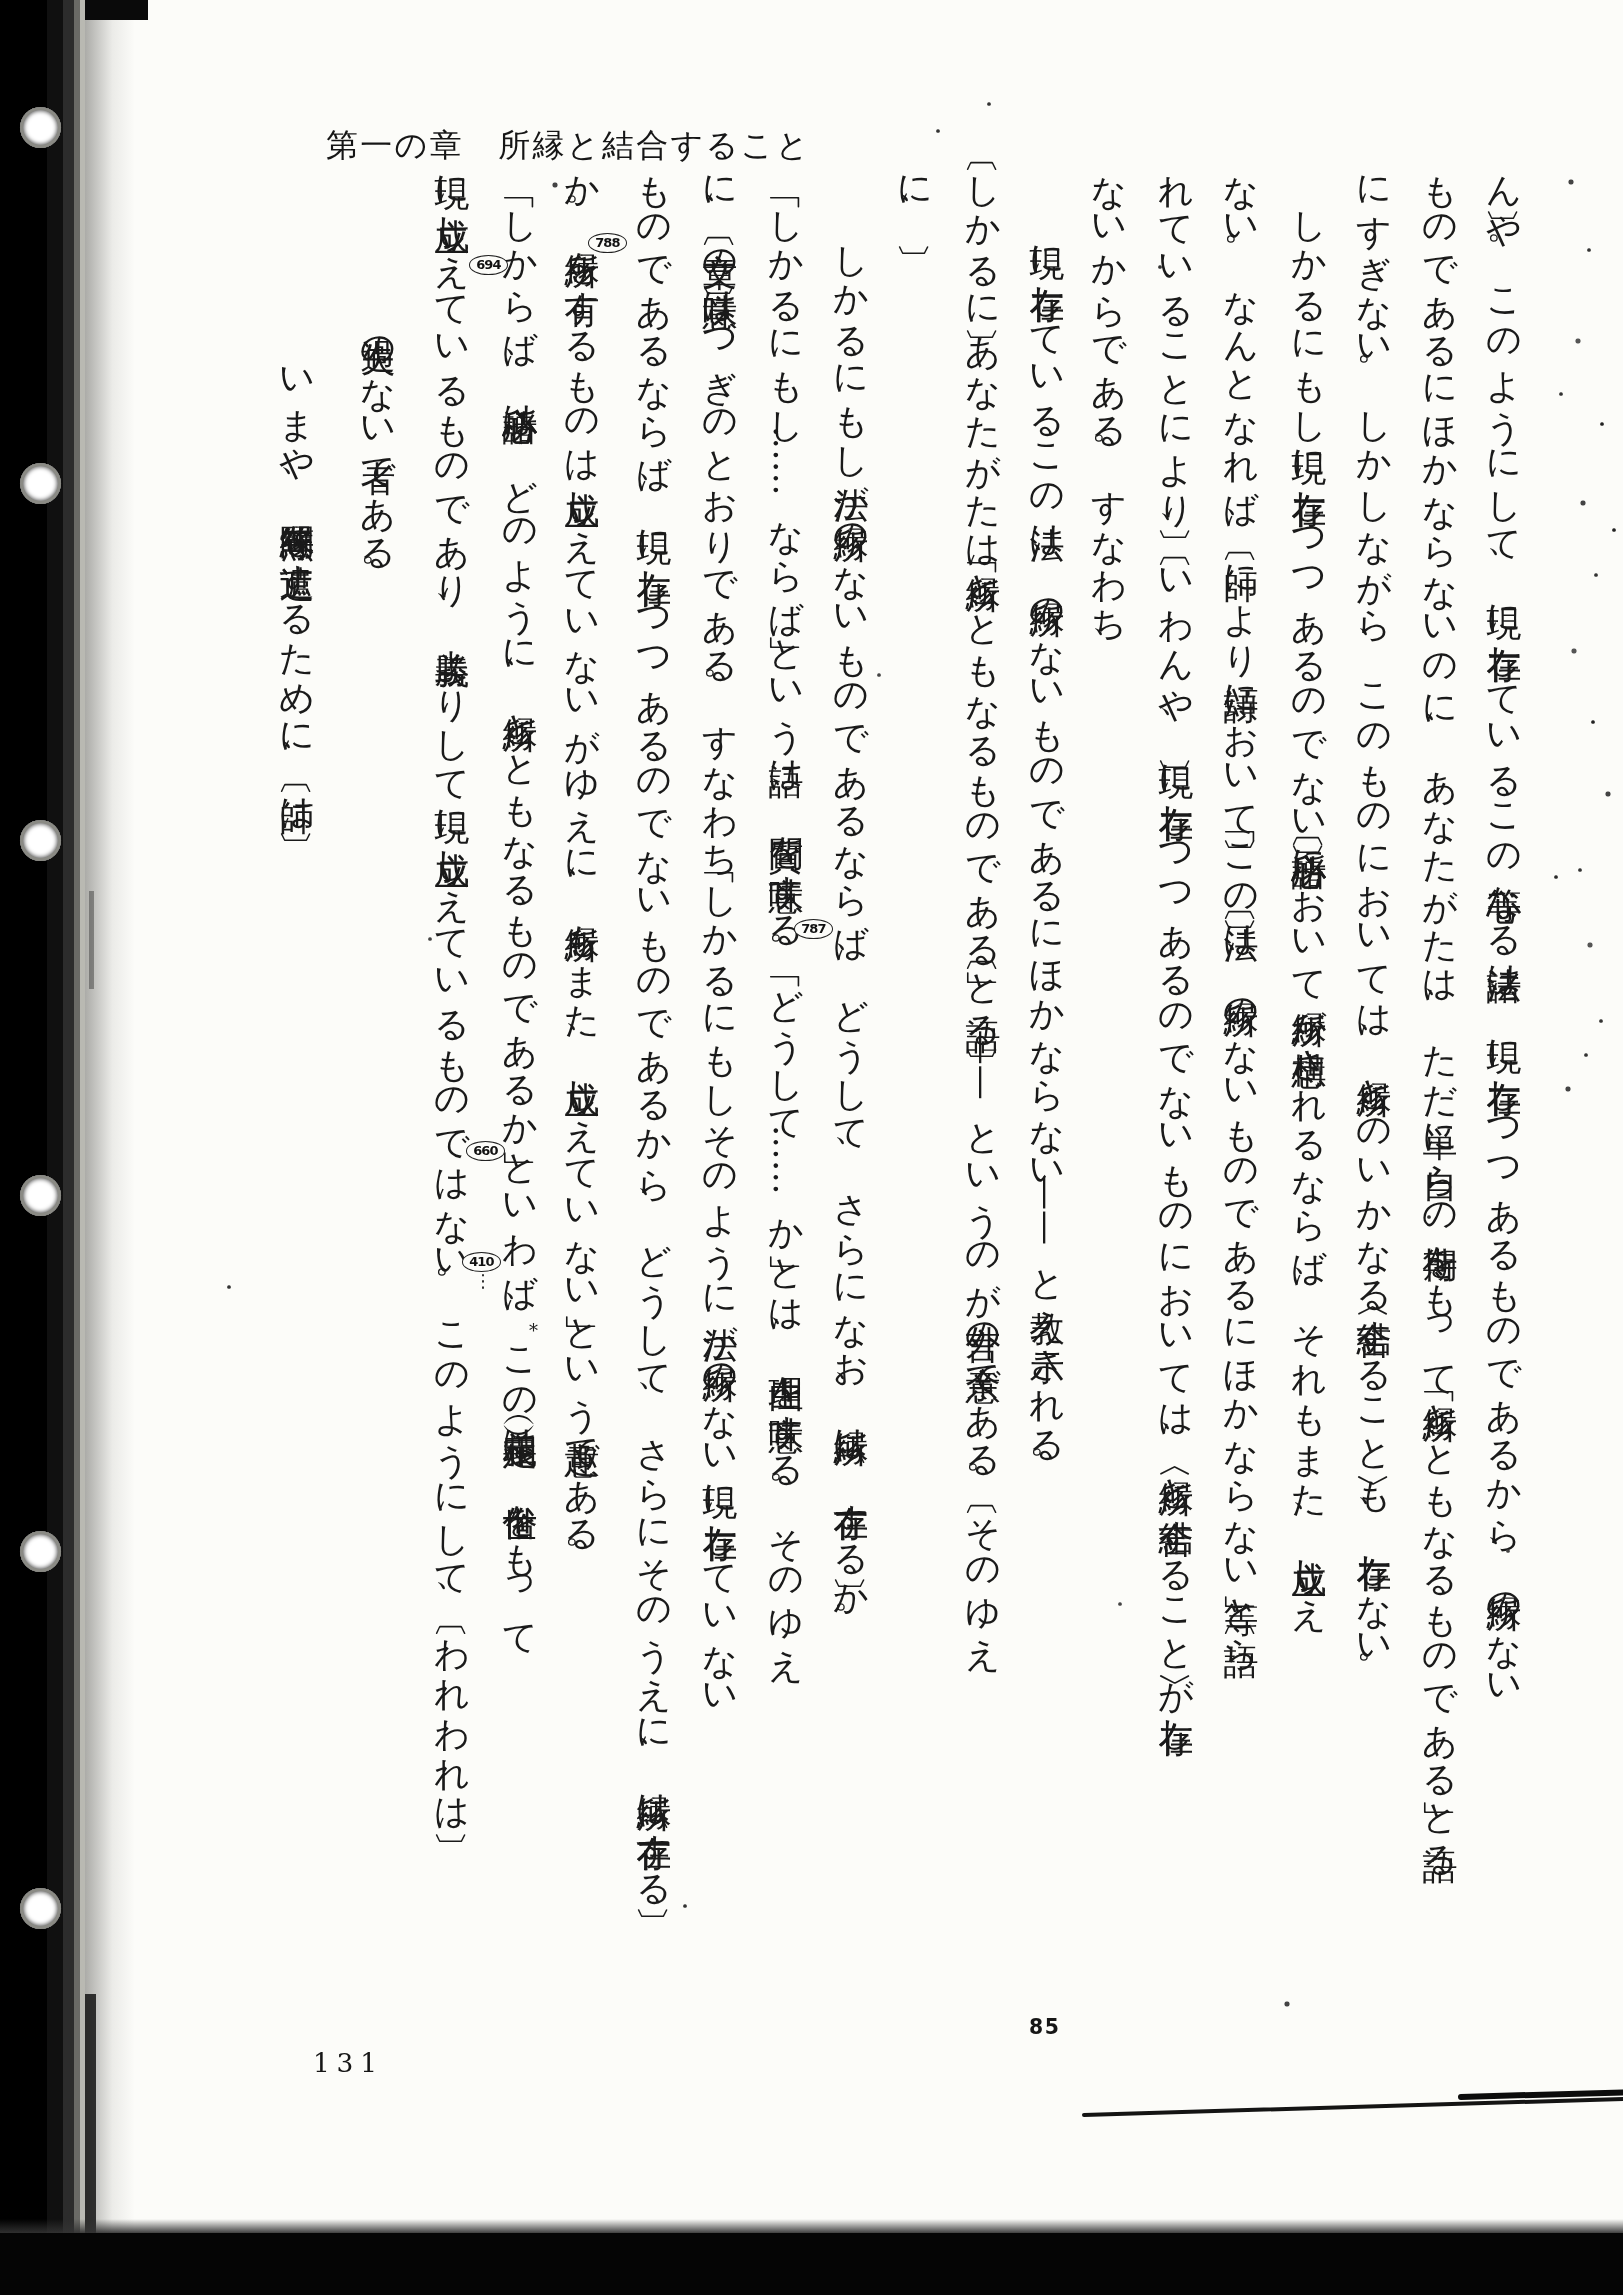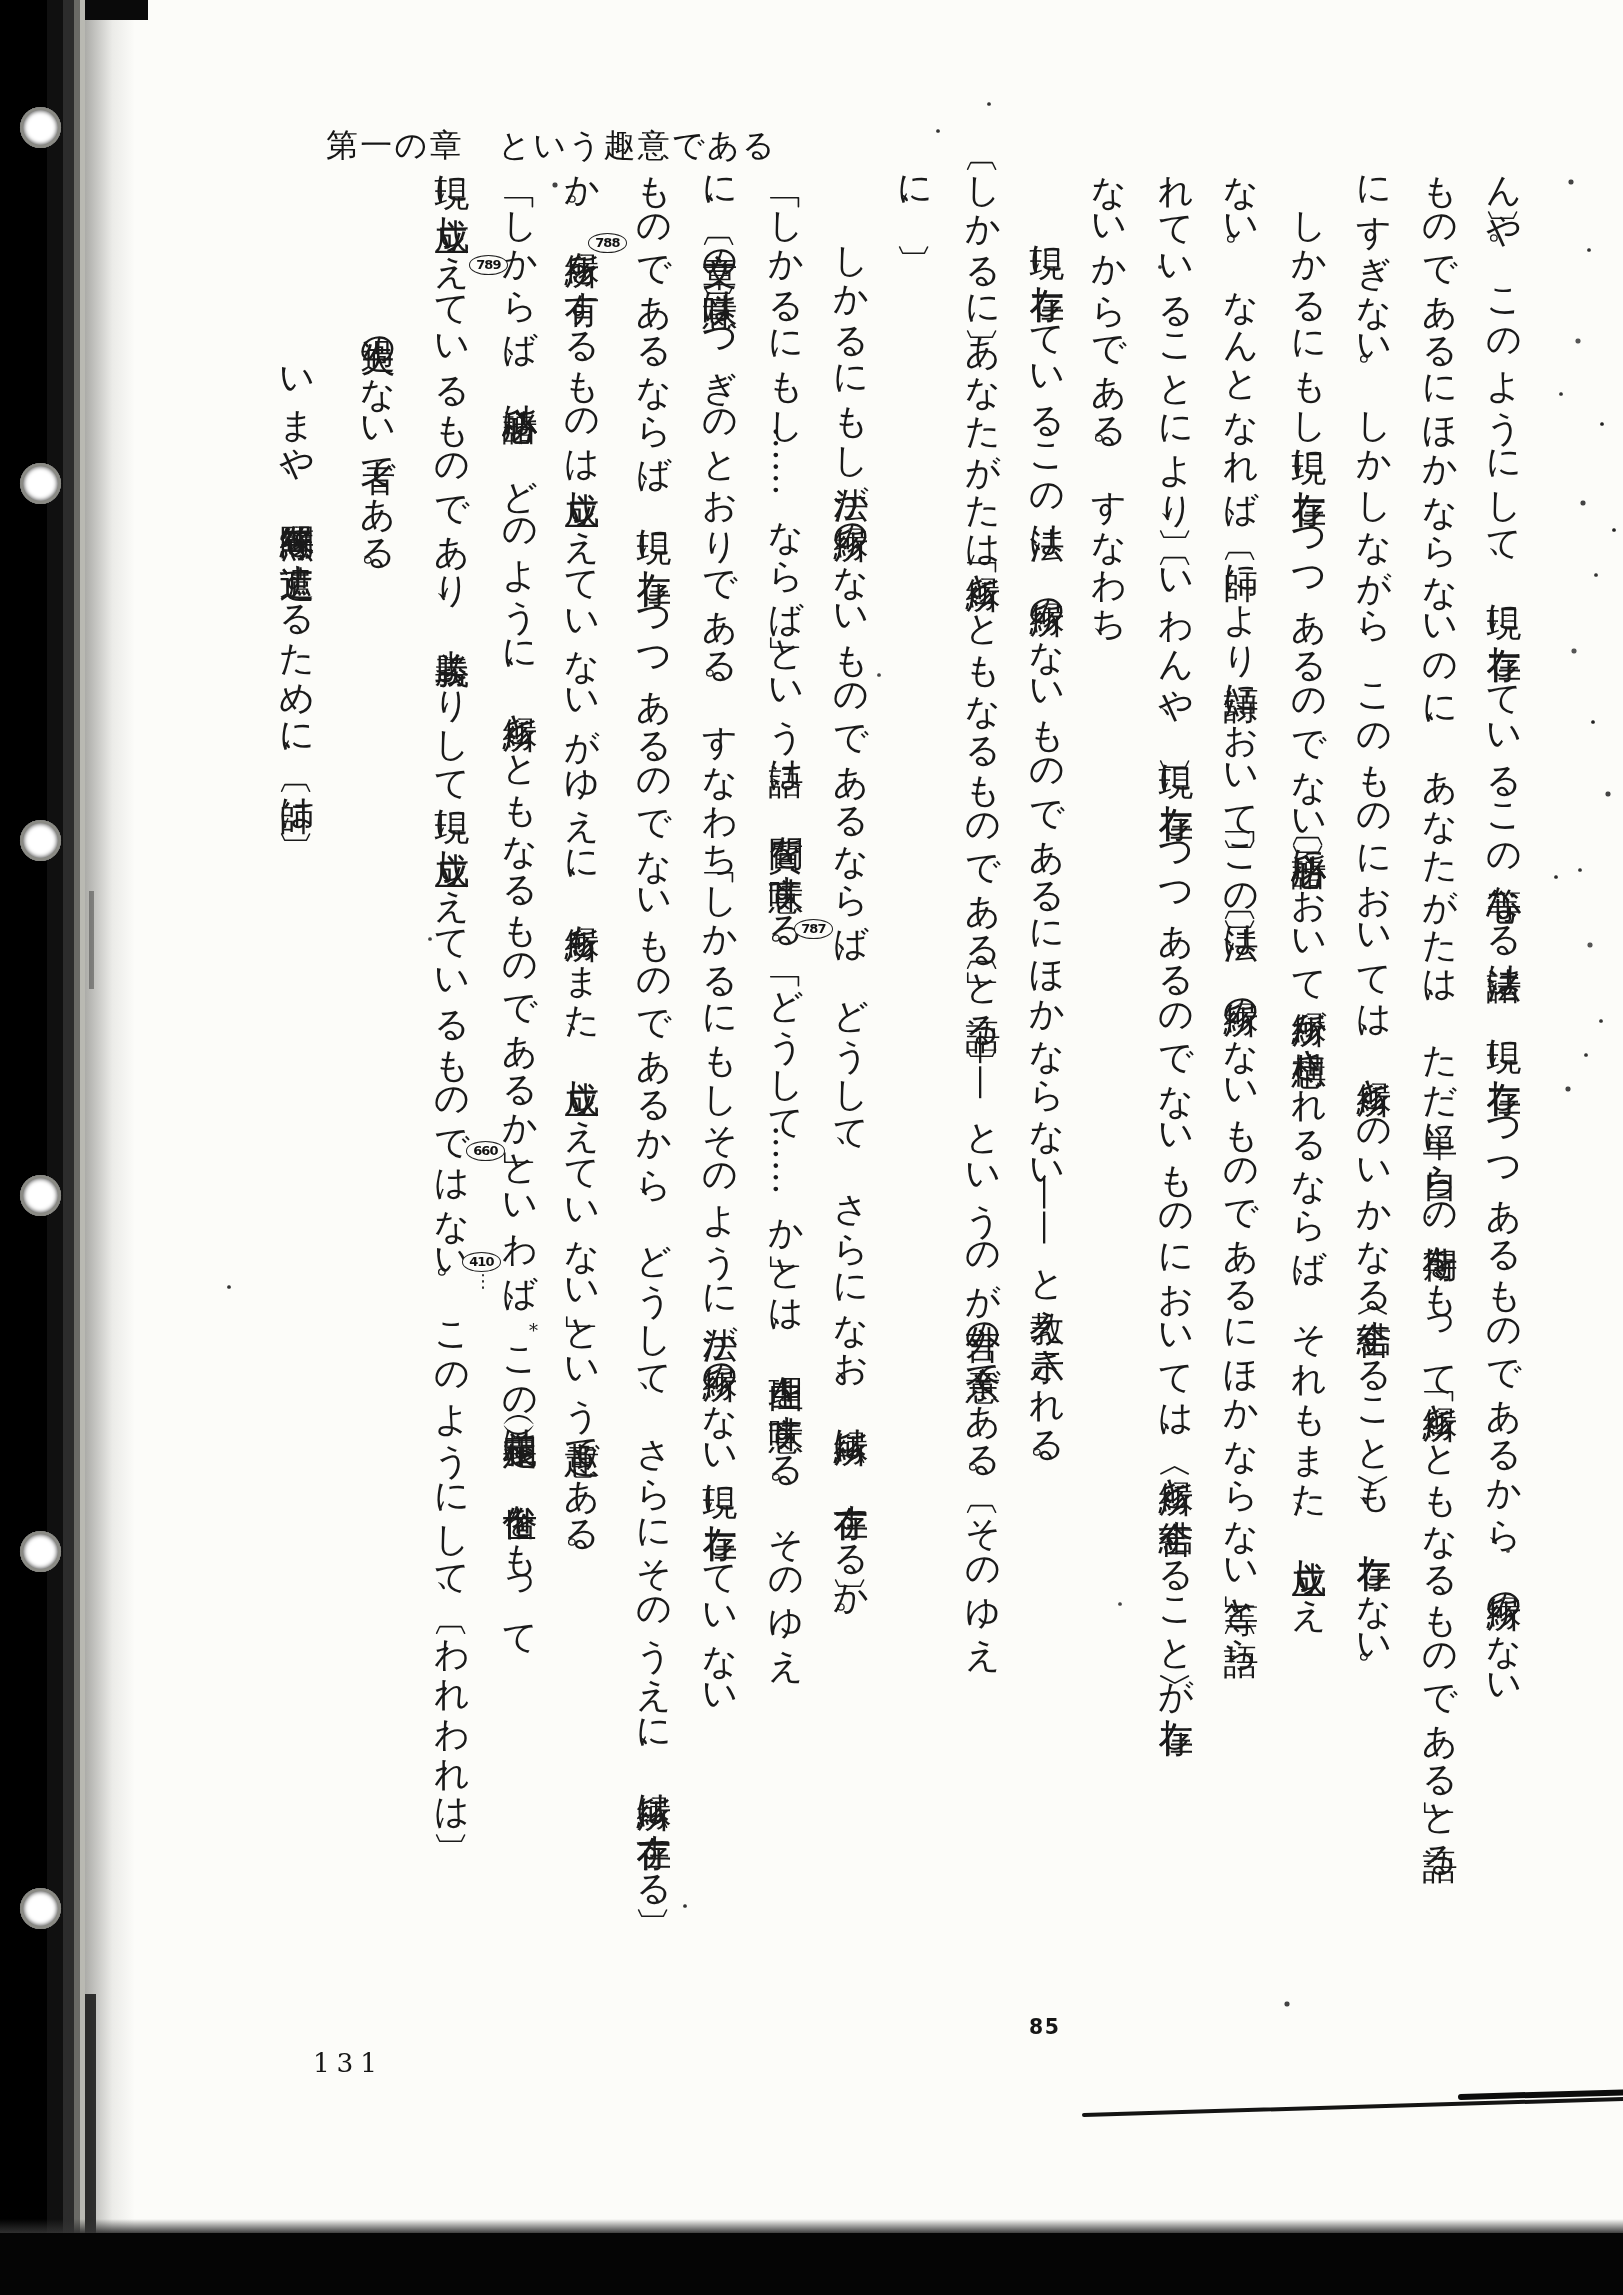--- a/index.html
+++ b/index.html
@@ -82,21 +82,21 @@
       228px 1286px 0 0.8px #333, 1286px 2003px 0 1.5px #444, 659px 462px 0 0.8px #333,
       878px 674px 0 0.8px #444, 1428px 1216px 0 0.8px #333, 1507px 1550px 0 0.8px #444,
       1159px 266px 0 0.8px #333, 1555px 876px 0 0.8px #2a2a2a, 1585px 1054px 0 0.8px #333;
   }
 </style>
 </head>
 <body>
 
 <div class="page">
 
-  <div class="running-header">第一の章　という趣意である</div>
+  <div class="running-header">第一の章　所縁と結合すること</div>
 
   <div id="text-block">
       <div class="col" style="left: 1486px; top: 151px;">ん〕や。このようにして、現に存在しているこの心等なる諸法は、現に存在しつつあるものであるから、所縁のない</div>
       <div class="col" style="left: 1422px; top: 151px;">ものであるにほかならないのに、あなたがたは、ただ単に自らの期待をもって「所縁とともなるものである」と語る</div>
       <div class="col" style="left: 1356px; top: 151px;">にすぎない。しかしながら、このものにおいては、所縁とのいかなる〈結合すること〉も、存在しない。</div>
       <div class="col" style="left: 1291px; top: 186px;">しかるにもし現に存在しつつあるのでない〔諸心心所〕において所縁が構想されるならば、それもまた、成立しえ</div>
       <div class="col" style="left: 1223px; top: 151px;">ない。なんとなれば、〔師により詩頌において〕「この〔法〕は、所縁のないものであるにほかならない」等と〔語ら</div>
       <div class="col" style="left: 1158px; top: 151px;">れていることにより〕、〔いわんや、〕現に存在しつつあるのでないものにおいては、〈所縁と結合すること〉が存在し</div>
       <div class="col" style="left: 1091px; top: 151px;">ないからである。すなわち、</div>
       <div class="col" style="left: 1029px; top: 221px;">現に存在しているこの法は、所縁のないものであるにほかならない——と教え示される。</div>
@@ -109,21 +109,21 @@
       <div class="col" style="left: 564px; top: 151px;">か。所縁を有するものは成立しえていないがゆえに、所縁もまた、成立しえていない」という趣意である。</div>
       <div class="col" style="left: 502px; top: 186px;">「しからば、諸心心所は、どのように、所縁とともなるものであるか」といわば、この定義（相）は、世俗をもって</div>
       <div class="col" style="left: 434px; top: 151px;">現に成立しえているものであり、勝義よりして現に成立しえているものではない。このようにして、〔われわれは〕</div>
       <div class="col" style="left: 360px; top: 313px;">過失のない者である。</div>
       <div class="col" style="left: 279px; top: 344px;">いまや、等無間縁を遮遣するために、〔師は〕</div>
     </div>
 
   <div id="fnrefs">
       <span class="fnref" style="left: 794px; top: 919px;">787</span>
       <span class="fnref" style="left: 588px; top: 233px;">788</span>
-      <span class="fnref" style="left: 469px; top: 255px;">789</span>
+      <span class="fnref" style="left: 469px; top: 255px;">694</span>
       <span class="fnref" style="left: 466px; top: 1141px;">660</span>
       <span class="fnref" style="left: 462px; top: 1252px;">410</span>
       <span class="fnref-dots" style="left: 474px; top: 1274px;">⋮</span>
     </div>
 
   <span class="inline-asterisk" style="left:529px;top:1320px;">*</span>
 
   <div class="text-page-marker">85</div>
 
   <div class="page-number">131</div>

